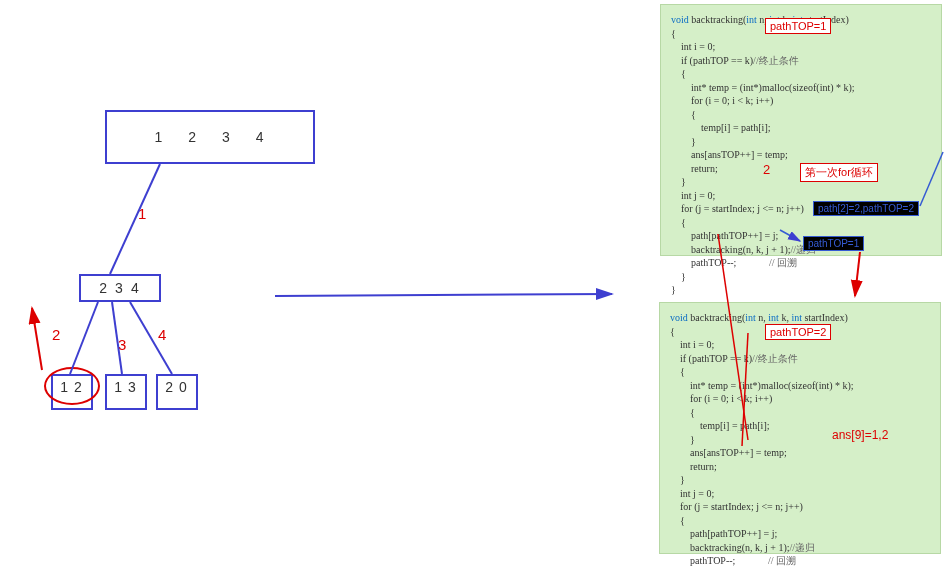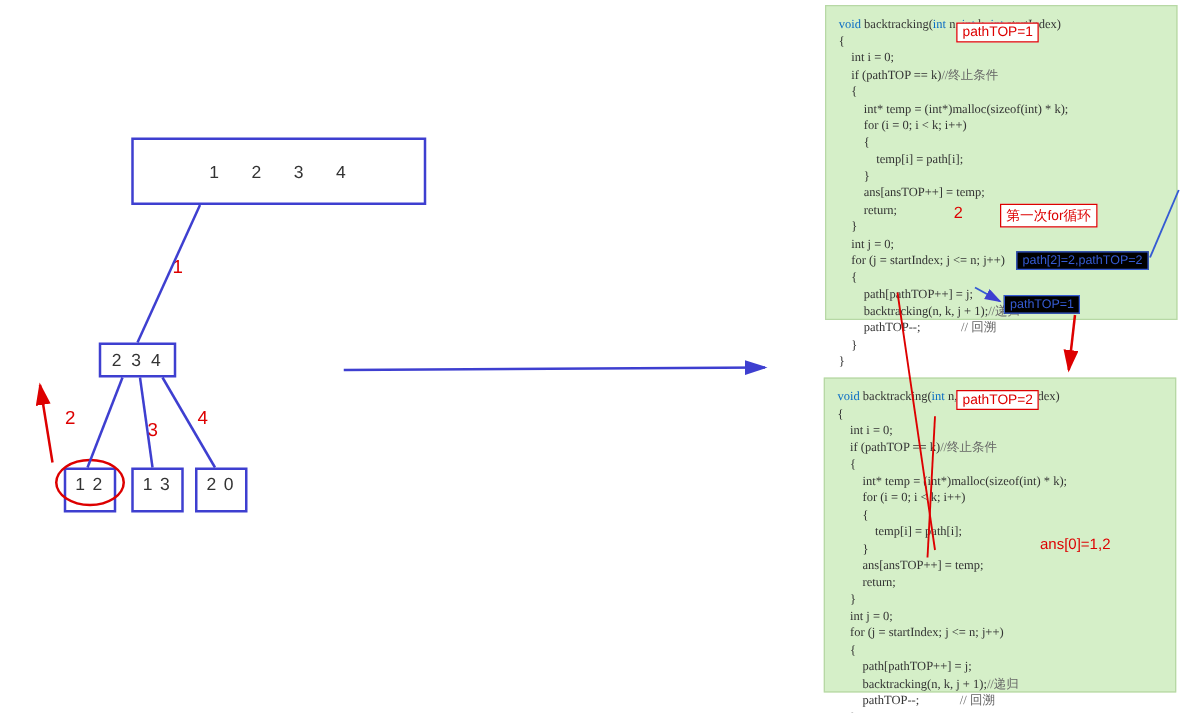--- a/index.html
+++ b/index.html
@@ -1,22 +1,22 @@
 <!DOCTYPE html>
 <html><head>
 <meta charset="utf-8">
 <style>
 html,body{margin:0;padding:0;width:952px;height:570px;background:#fff;font-family:Consolas,'Courier New',monospace;overflow:hidden}
 *{box-sizing:border-box}
 .stage{position:relative;width:952px;height:570px}
 
 
 .tbox{position:absolute;border:2px solid #3e3fd0;background:#fff;color:#333;font:14px Arial;text-align:center}
-.root{left:105px;top:110px;width:236px;height:54px;line-height:50px;letter-spacing:26px;padding-left:24px}
-.mid{left:79px;top:274px;width:62px;height:28px;line-height:24px;letter-spacing:8px;padding-left:6px}
+.root{left:105px;top:110px;width:210px;height:54px;line-height:50px;letter-spacing:26px;padding-left:24px}
+.mid{left:79px;top:274px;width:82px;height:28px;line-height:24px;letter-spacing:8px;padding-left:6px}
 .leaf{width:42px;height:36px;line-height:22px;letter-spacing:6px;padding-left:4px}
 .l1{left:51px;top:374px}
 .l2{left:105px;top:374px}
 .l3{left:156px;top:374px}
 
 .circle{position:absolute;left:44px;top:367px;width:56px;height:38px;border:2px solid #d00;border-radius:50%}
 
 .rlabel{position:absolute;font:15px Arial;color:#d00}
 
 
@@ -93,22 +93,22 @@
 <span>        pathTOP--;</span>             <span class="cm">// 回溯</span>
 <span>    }</span>
 </div>
 
 <div class="call" style="left:765px;top:18px">pathTOP=1</div>
 <div class="call" style="left:800px;top:163px">第一次for循环</div>
 <div class="anno" style="left:813px;top:201px">path[2]=2,pathTOP=2</div>
 <div class="anno" style="left:803px;top:236px">pathTOP=1</div>
 <div class="num2" style="left:763px;top:162px">2</div>
 
-<div class="call" style="left:765px;top:312px">pathTOP=2</div>
-<div class="num2" style="left:832px;top:428px;font-size:12px">ans[0]=1,2</div>
+<div class="call" style="left:765px;top:324px">pathTOP=2</div>
+<div class="num2" style="left:832px;top:428px;font-size:12px">ans[9]=1,2</div>
 
 <svg class="ovl" viewBox="0 0 952 570">
   <defs>
     <marker id="ar" markerWidth="10" markerHeight="10" refX="8" refY="3" orient="auto">
           <path d="M0,0 L9,3 L0,6 Z" fill="#3e3fd0"></path>
         </marker>
     <marker id="arR" markerWidth="10" markerHeight="10" refX="8" refY="3" orient="auto">
           <path d="M0,0 L9,3 L0,6 Z" fill="#d00"></path>
         </marker>
   </defs>

